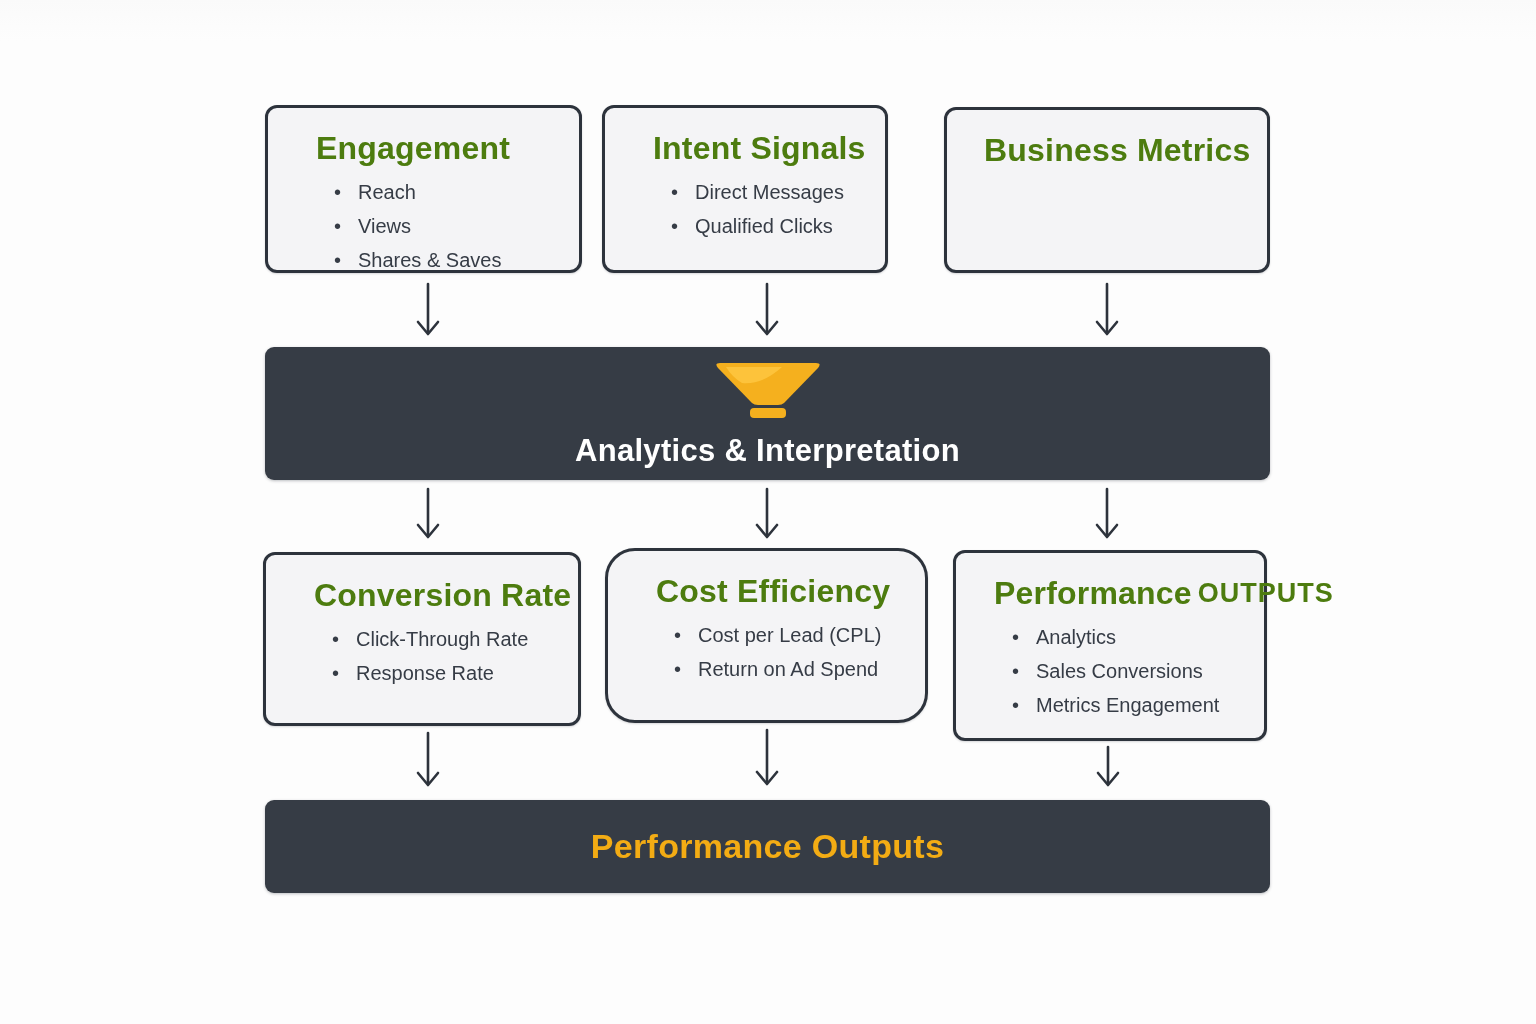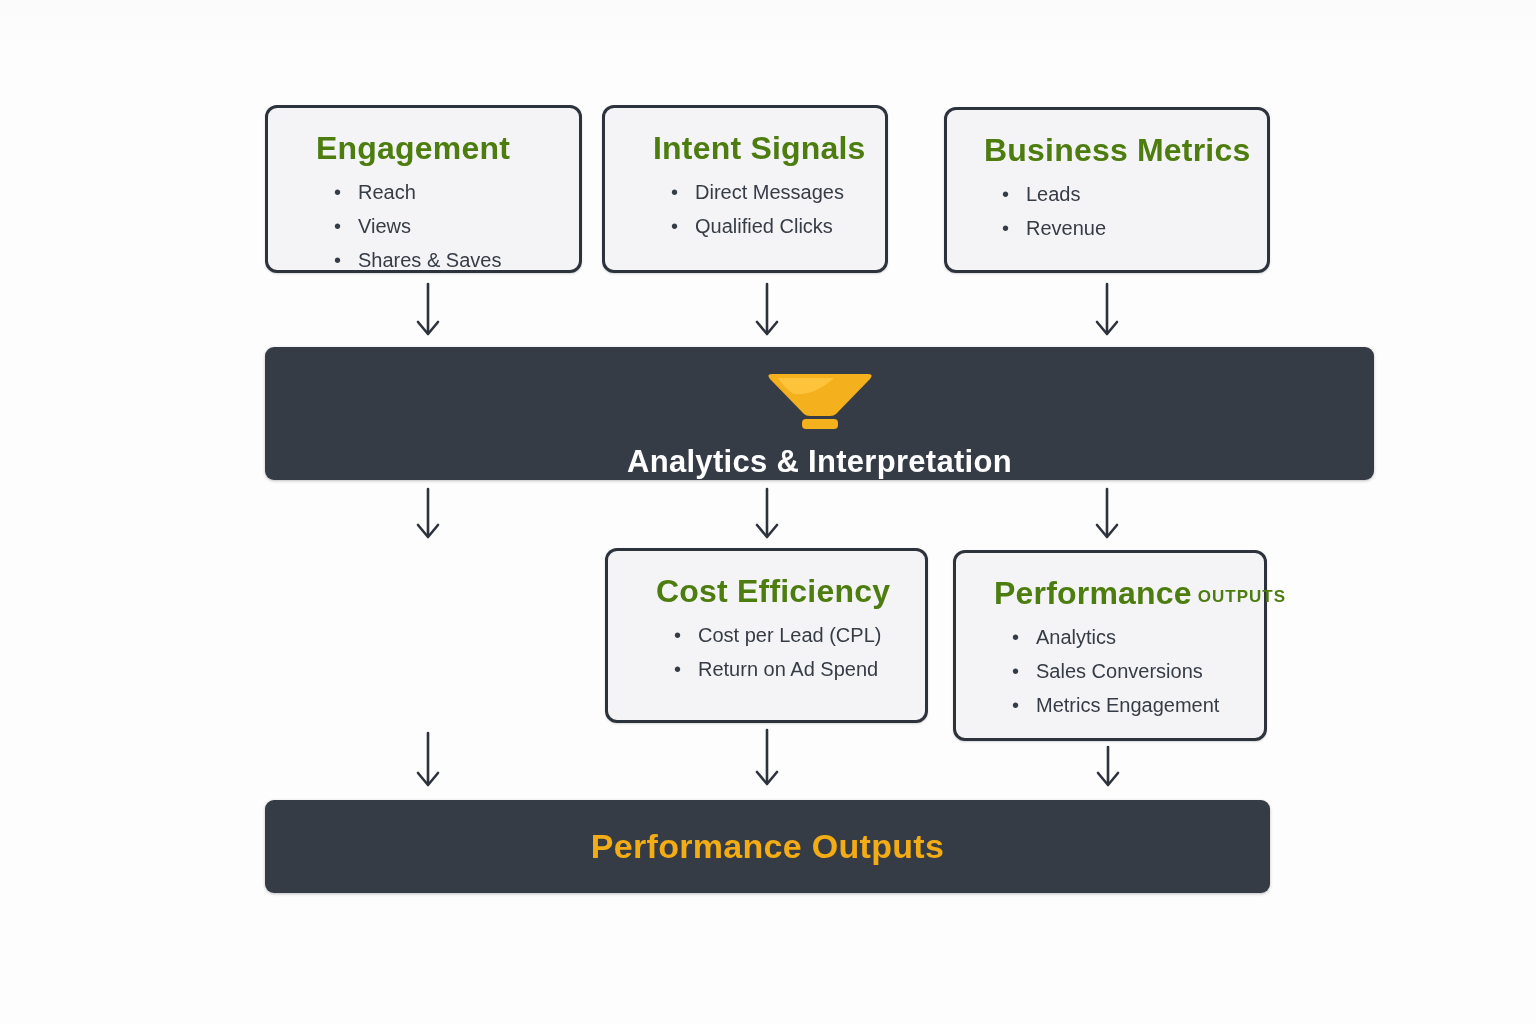--- a/index.html
+++ b/index.html
@@ -26,21 +26,21 @@
   }
   .box h2 {
     font-size: 32px;
     font-weight: bold;
     color: #4d7c0f;
     letter-spacing: 0.2px;
     margin-bottom: 14px;
     white-space: nowrap;
   }
   .box h2 .suffix {
-    font-size: 17px;
+    font-size: 27px;
     font-weight: 600;
     letter-spacing: 1px;
     text-transform: uppercase;
     margin-left: 6px;
     vertical-align: 2px;
   }
   .box ul { list-style: none; margin-left: 18px; }
   .box li {
     font-size: 20px;
     color: #363c46;
@@ -97,24 +97,20 @@
   <section class="box" style="left:602px; top:105px; width:286px; height:168px;">
     <h2>Intent Signals</h2>
     <ul>
       <li>Direct Messages</li>
       <li>Qualified Clicks</li>
     </ul>
   </section>
 
   <section class="box" style="left:944px; top:107px; width:326px; height:166px;padding-left:37px;">
     <h2>Business Metrics</h2>
-    <ul>
-      <li>Leads</li>
-      <li>Revenue</li>
-    </ul>
   </section>
 
   <div class="arrow" style="left:415px; top:282px;">
     <svg width="26" height="56" viewBox="0 0 26 56">
         <g stroke="#2d333c" stroke-width="2.6" fill="none" stroke-linecap="round" stroke-linejoin="round">
           <line x1="13" y1="2" x2="13" y2="50"></line>
           <polyline points="3,40 13,52 23,40"></polyline>
         </g>
       </svg>
   </div>
@@ -128,21 +124,21 @@
   </div>
   <div class="arrow" style="left:1094px; top:282px;">
     <svg width="26" height="56" viewBox="0 0 26 56">
         <g stroke="#2d333c" stroke-width="2.6" fill="none" stroke-linecap="round" stroke-linejoin="round">
           <line x1="13" y1="2" x2="13" y2="50"></line>
           <polyline points="3,40 13,52 23,40"></polyline>
         </g>
       </svg>
   </div>
 
-  <div class="bar" style="left:265px; top:347px; width:1109px; height:133px;justify-content:flex-end;">
+  <div class="bar" style="left:265px; top:347px; width:1005px; height:133px;">
     <div class="funnel-wrap">
       <svg width="112" height="62" viewBox="0 0 112 62">
         <path d="M8,4 L104,4 Q110,4 106,9 L72,44 Q70,46 66,46 L46,46 Q42,46 40,44 L6,9 Q2,4 8,4 Z" fill="#f5b01e"></path>
         <path d="M14,8 L70,8 Q50,26 30,24 Q20,18 14,8 Z" fill="#ffc945" opacity="0.75"></path>
         <rect x="38" y="49" width="36" height="10" rx="4" fill="#f5b01e"></rect>
       </svg>
     </div>
     <div class="bar-label">Analytics &amp; Interpretation</div>
   </div>
 
@@ -164,22 +160,29 @@
   </div>
   <div class="arrow" style="left:1094px; top:487px;">
     <svg width="26" height="54" viewBox="0 0 26 54">
         <g stroke="#2d333c" stroke-width="2.6" fill="none" stroke-linecap="round" stroke-linejoin="round">
           <line x1="13" y1="2" x2="13" y2="48"></line>
           <polyline points="3,38 13,50 23,38"></polyline>
         </g>
       </svg>
   </div>
 
-
-  <section class="box" style="left:605px; top:548px; width:323px; height:175px;">
+  <section class="box" style="left:263px; top:552px; width:318px; height:174px;">
+    <h2>Conversion Rate</h2>
+    <ul>
+      <li>Click-Through Rate</li>
+      <li>Response Rate</li>
+    </ul>
+  </section>
+
+  <section class="box" style="left:605px; top:548px; width:323px; height:175px;border-radius:30px;">
     <h2>Cost Efficiency</h2>
     <ul>
       <li>Cost per Lead (CPL)</li>
       <li>Return on Ad Spend</li>
     </ul>
   </section>
 
   <section class="box" style="left:953px; top:550px; width:314px; height:191px; padding-left:38px;">
     <h2><span>Performance</span><span class="suffix">OUTPUTS</span></h2>
     <ul>

